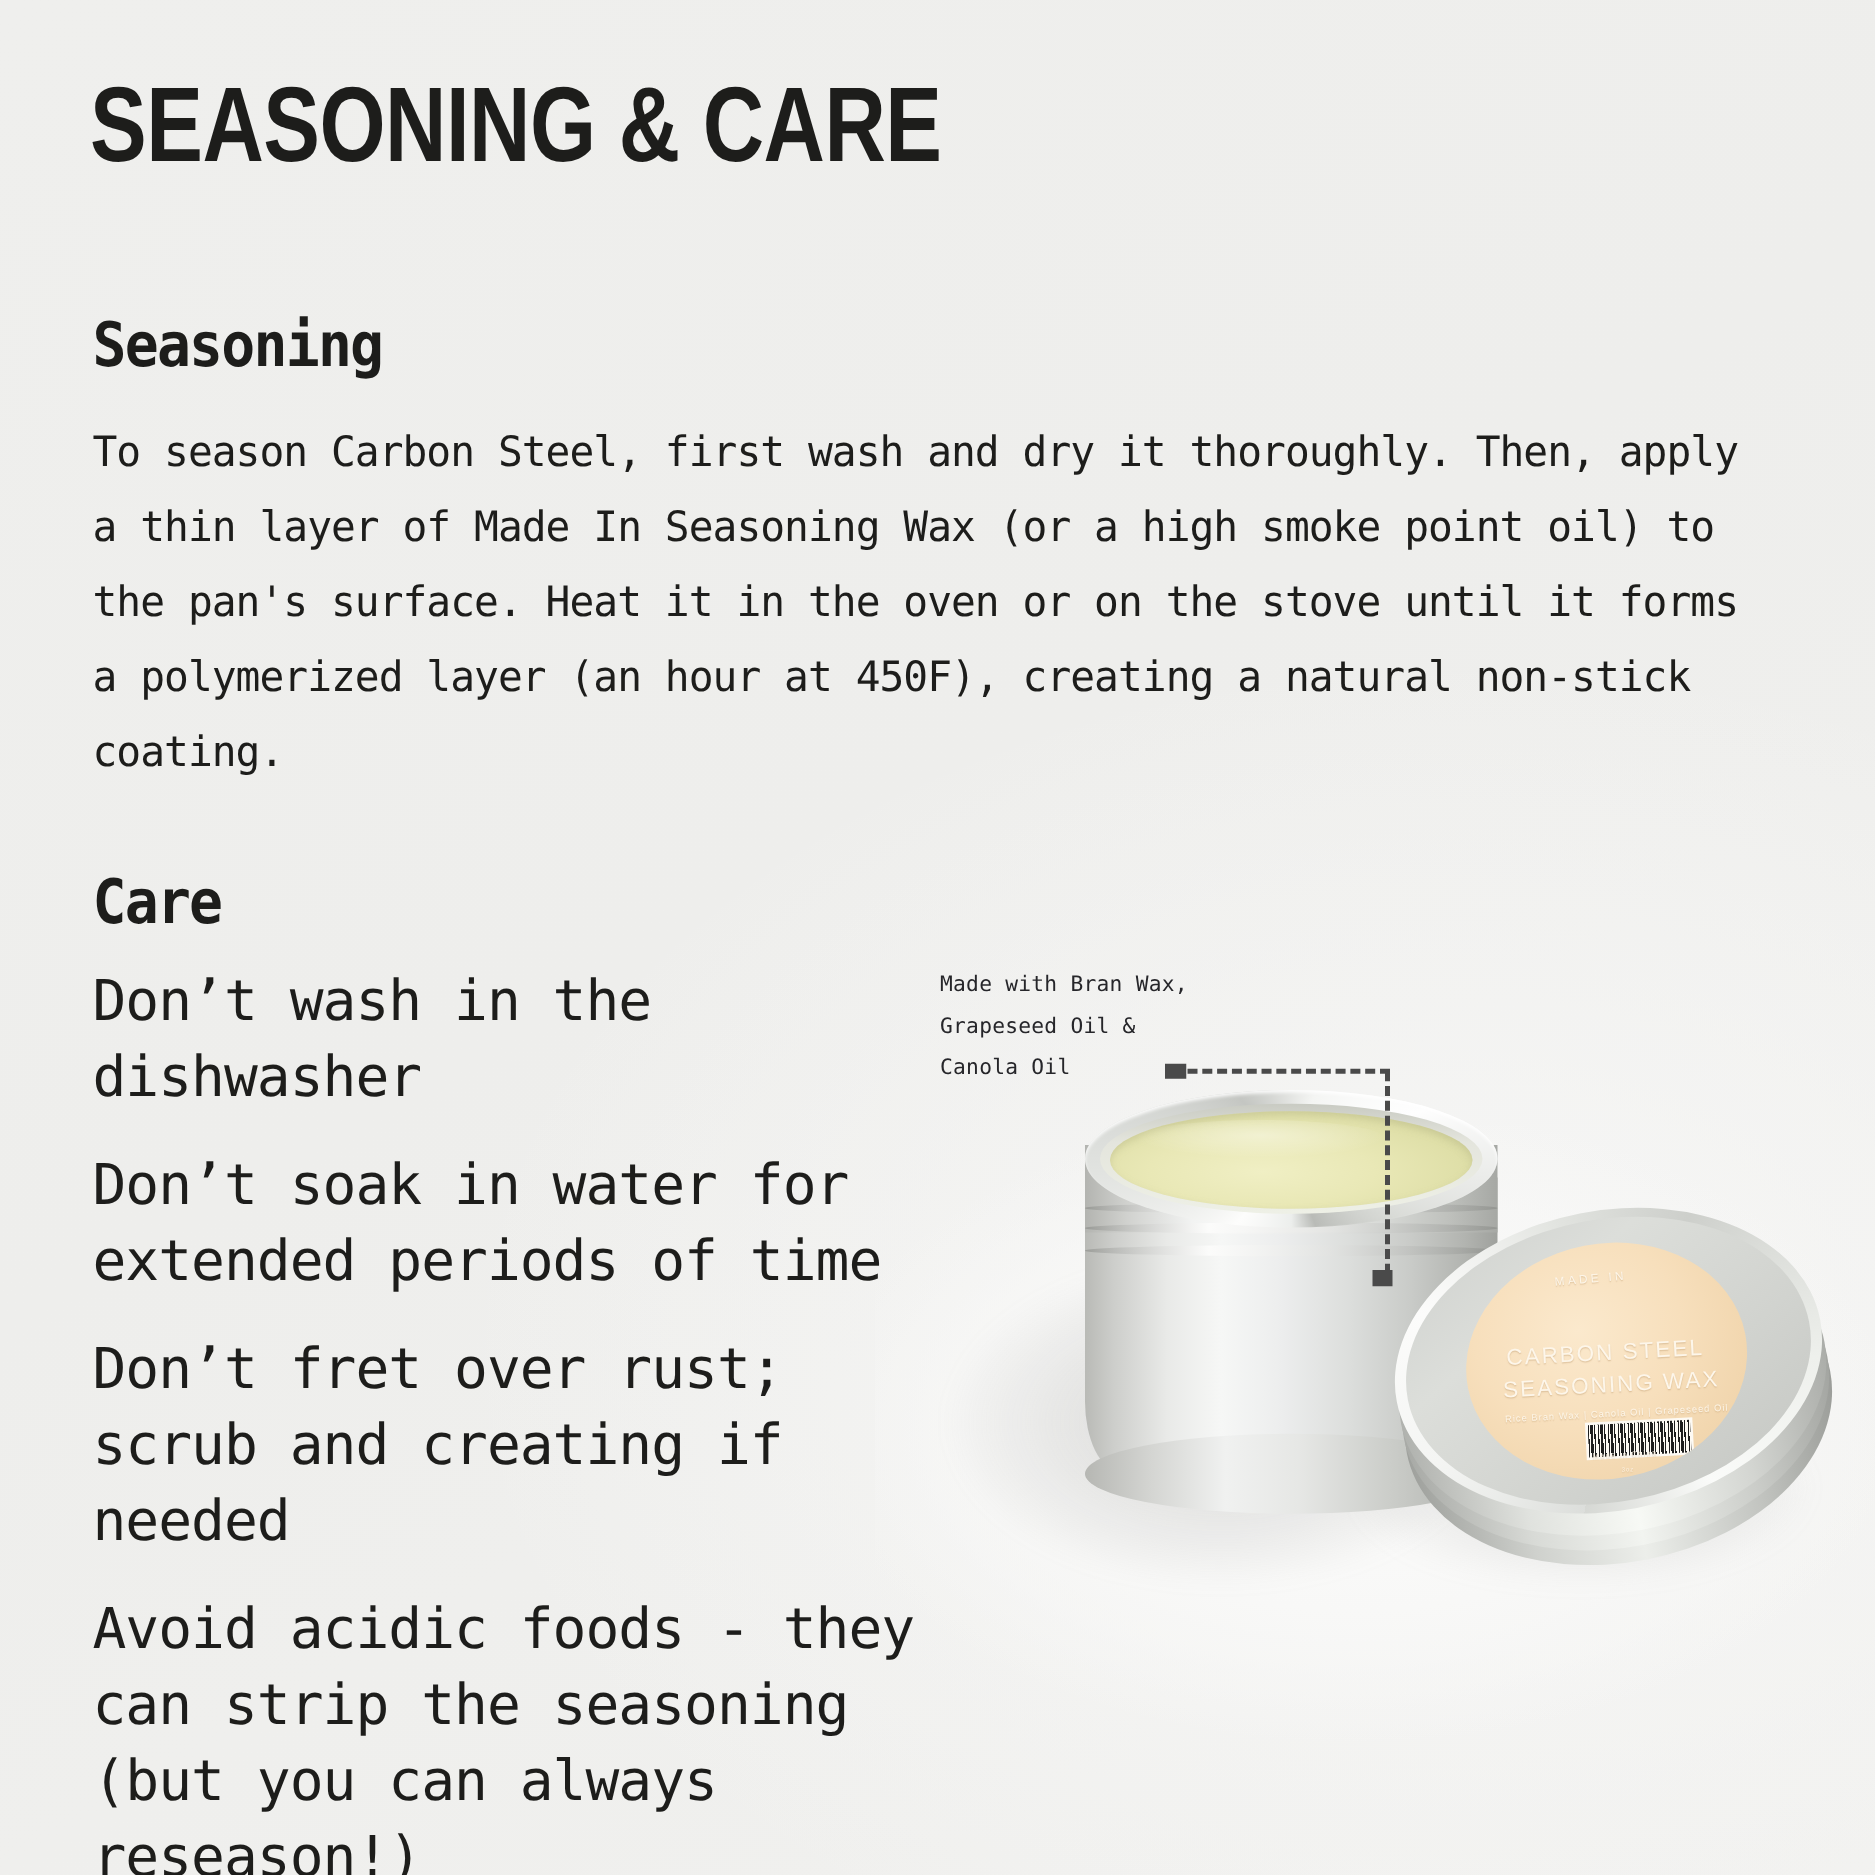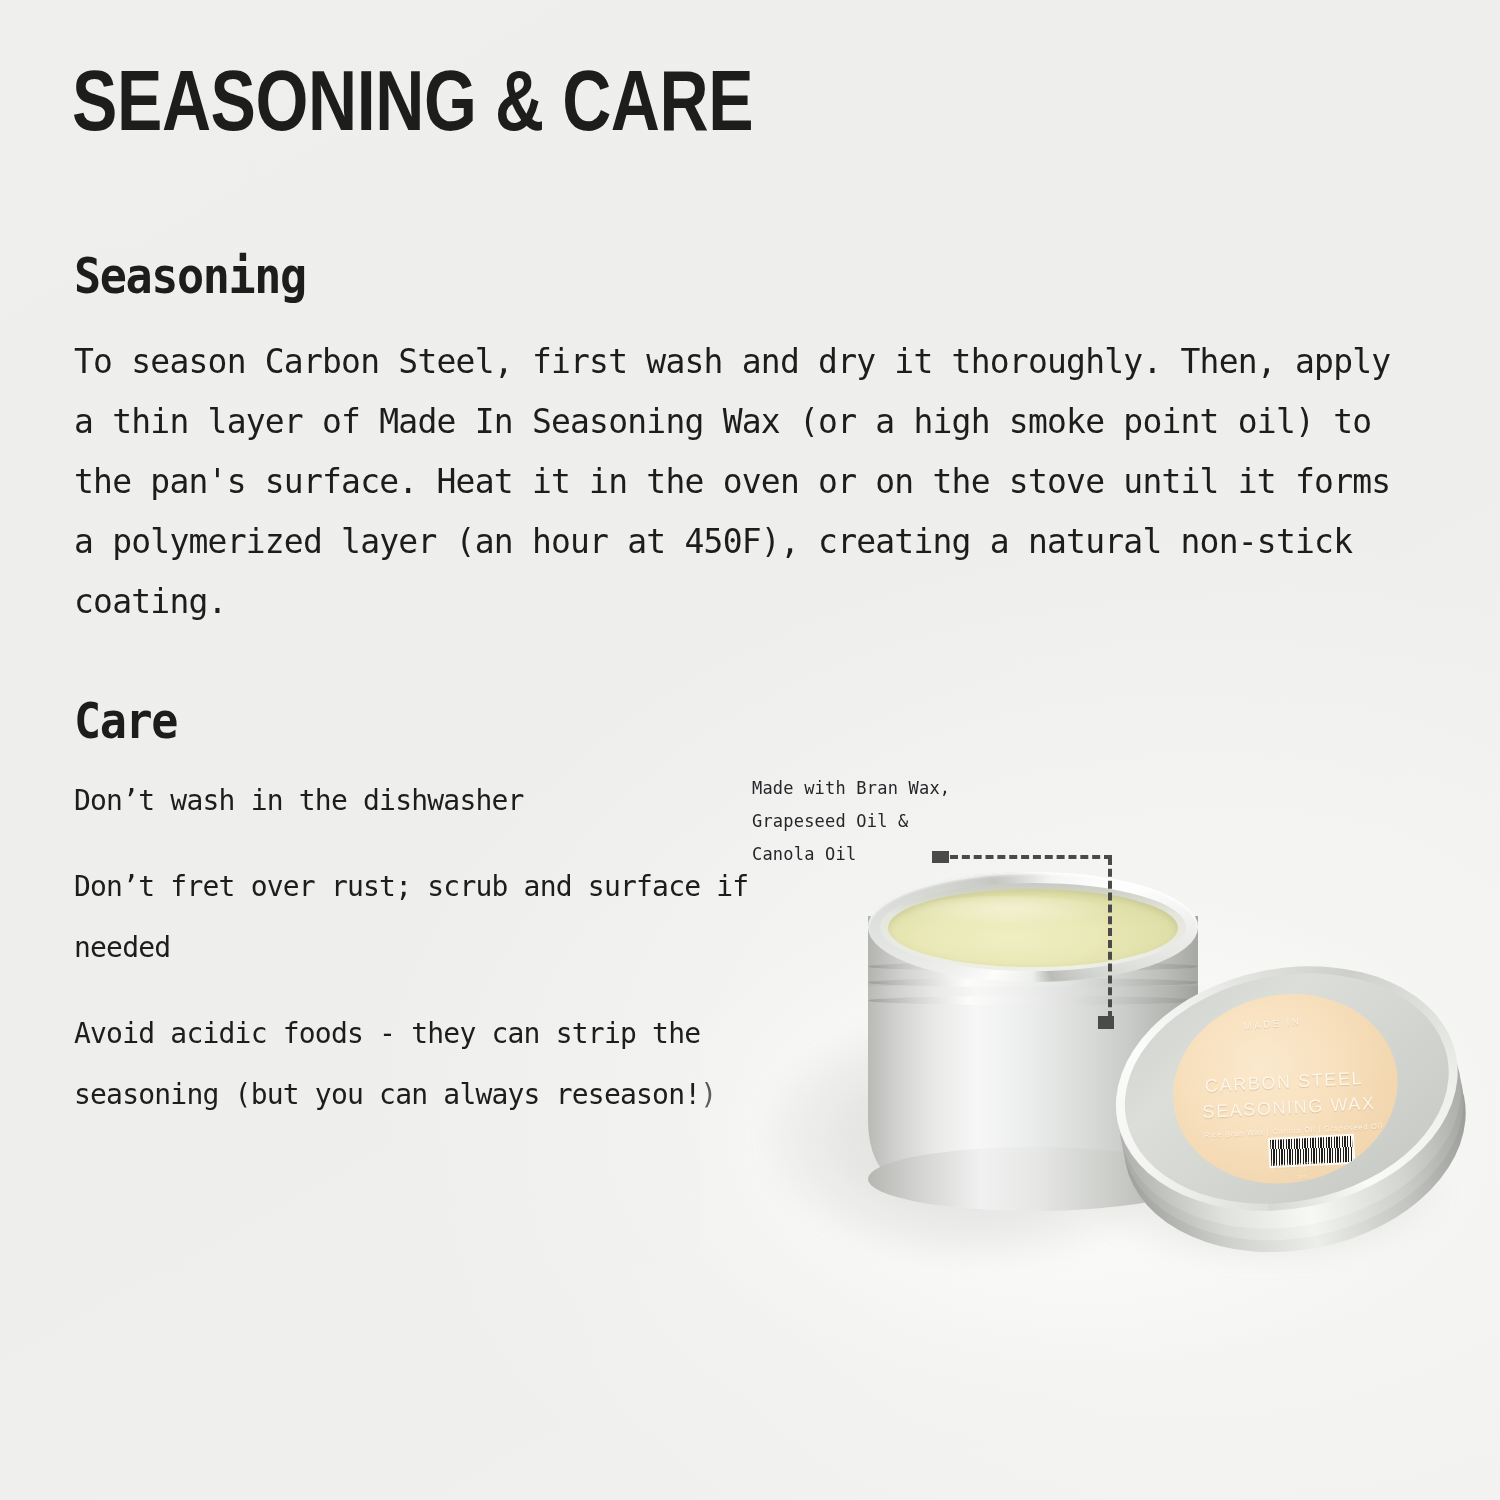--- a/index.html
+++ b/index.html
@@ -66,21 +66,21 @@
   }
 
   #care-list {
     position:absolute;
     left:74px; top:770px;
     width:700px;
     list-style:none;
   }
   .care-item {
     font-family:"DejaVu Sans Mono", monospace;
-    font-size:28px;
+    font-size:45px;
     line-height:61px;
     color:#1d1d1b;
     letter-spacing:-0.8px;
     margin-bottom:25px;
   }
 
   
   #callout-text {
     position:absolute;
     left:752px; top:772px;
@@ -315,21 +315,22 @@
 <div id="page"></div>
 
 <h1 id="title">SEASONING &amp; CARE</h1>
 
 <h2 id="seasoning-head" class="sec-head">Seasoning</h2>
 <p id="seasoning-body">To season Carbon Steel, first wash and dry it thoroughly. Then, apply a thin layer of Made In Seasoning Wax (or a high smoke point oil) to the pan's surface. Heat it in the oven or on the stove until it forms a polymerized layer (an hour at 450F), creating a natural non-stick coating.</p>
 
 <h2 id="care-head" class="sec-head">Care</h2>
 <ul id="care-list">
   <li class="care-item">Don’t wash in the dishwasher</li>
-  <li class="care-item">Don’t fret over rust; scrub and surface if needed</li>
+  <li class="care-item">Don’t soak in water for extended periods of time</li>
+  <li class="care-item">Don’t fret over rust; scrub and creating if needed</li>
   <li class="care-item">Avoid acidic foods - they can strip the seasoning (but you can always reseason!)</li>
 </ul>
 
 <div id="callout-text">Made with Bran Wax,
 Grapeseed Oil &amp;
 Canola Oil</div>
 <span class="marker" id="marker-start"></span>
 <span id="lead-h"></span>
 <span id="lead-v"></span>
 <span class="marker" id="marker-end"></span>

